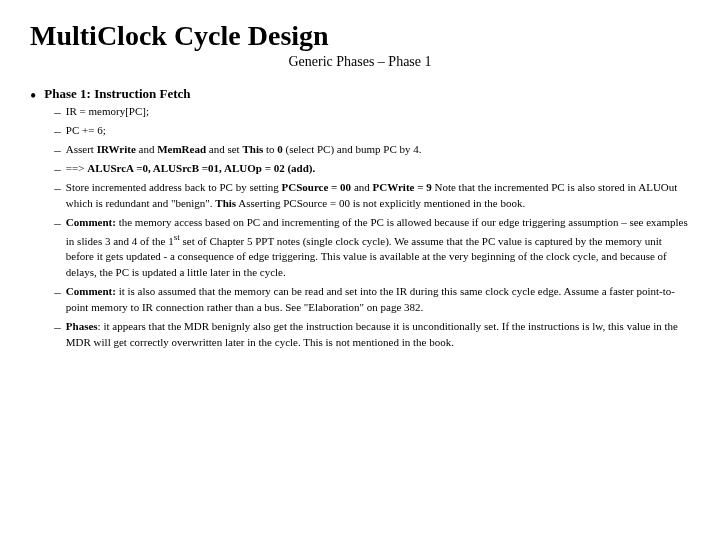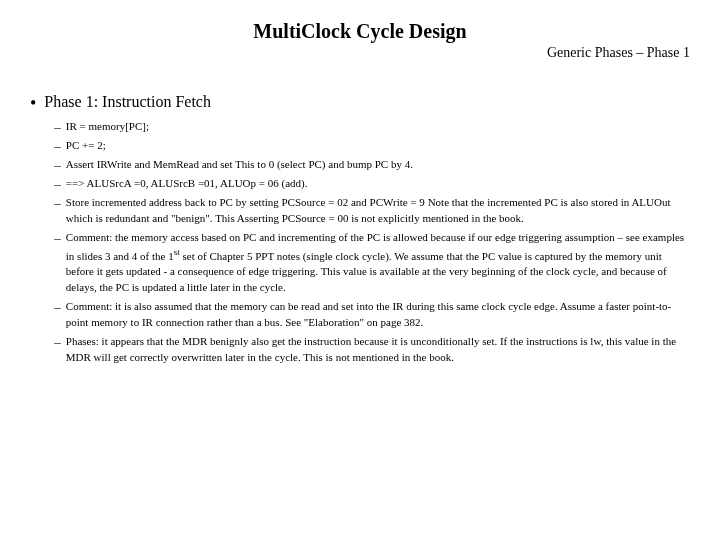--- a/index.html
+++ b/index.html
@@ -6,100 +6,100 @@
     body {
       background: #ffffff;
       font-family: 'Times New Roman', Times, serif;
       font-size: 13px;
       color: #000000;
       width: 720px;
       min-height: 540px;
       padding: 20px 30px 20px 30px;
     }
     .page-title {
-      text-align: center;
-      font-size: 20px;
+      text-align: left;
+      font-size: 28px;
       font-weight: bold;
       margin-bottom: 2px;
     }
     .page-subtitle {
-      text-align: right;
+      text-align: center;
       font-size: 14px;
-      margin-bottom: 32px;
+      margin-bottom: 16px;
     }
     .content {
       display: flex;
       flex-direction: row;
       align-items: flex-start;
     }
     .bullet {
       font-size: 18px;
       margin-right: 8px;
       margin-top: 0px;
       flex-shrink: 0;
     }
     .main-content {
       flex: 1;
     }
     .phase-heading {
-      font-weight: normal;
-      font-size: 16px;
-      margin-bottom: 8px;
+      font-weight: bold;
+      font-size: 13px;
+      margin-bottom: 2px;
     }
     .items {
       margin-left: 10px;
     }
     .item {
       display: flex;
       flex-direction: row;
       margin-bottom: 3px;
       align-items: flex-start;
     }
     .dash {
       flex-shrink: 0;
       margin-right: 5px;
       font-size: 13px;
     }
     .item-text {
       flex: 1;
       line-height: 1.45;
       font-size: 11px;
     }
-    b { font-weight: normal; text-align: center; }
+    b { font-weight: bold; text-align: center; }
   </style>
 </head>
 <body>
 
 <div class="page-title">MultiClock Cycle Design</div>
 <div class="page-subtitle">Generic Phases – Phase 1</div>
 
 <div class="content">
   <div class="bullet">•</div>
   <div class="main-content">
     <div class="phase-heading">Phase 1: Instruction Fetch</div>
     <div class="items" id="items-container">
     <div class="item">
           <span class="dash">–</span>
           <span class="item-text">IR = memory[PC];</span>
         </div>
         <div class="item">
           <span class="dash">–</span>
-          <span class="item-text">PC += 2;</span>
+          <span class="item-text">PC += 6;</span>
         </div>
         <div class="item">
           <span class="dash">–</span>
           <span class="item-text">Assert <b>IRWrite</b> and <b>MemRead</b> and set <b>This</b> to <b>0</b> (select PC) and bump PC by 4.</span>
         </div>
         <div class="item">
           <span class="dash">–</span>
-          <span class="item-text">==&gt; <b>ALUSrcA =0, ALUSrcB =01, ALUOp = 06 (add).</b></span>
+          <span class="item-text">==&gt; <b>ALUSrcA =0, ALUSrcB =01, ALUOp = 02 (add).</b></span>
         </div>
         <div class="item">
           <span class="dash">–</span>
-          <span class="item-text">Store incremented address back to PC by setting <b>PCSource = 02</b> and <b>PCWrite = 9</b>  Note that the incremented PC is also stored in ALUOut which is redundant and "benign".  <b>This</b> Asserting PCSource = 00 is not explicitly mentioned in the book.</span>
+          <span class="item-text">Store incremented address back to PC by setting <b>PCSource = 00</b> and <b>PCWrite = 9</b>  Note that the incremented PC is also stored in ALUOut which is redundant and "benign".  <b>This</b> Asserting PCSource = 00 is not explicitly mentioned in the book.</span>
         </div>
         <div class="item">
           <span class="dash">–</span>
           <span class="item-text"><b>Comment:</b> the memory access based on PC and incrementing of the PC is allowed because if our edge triggering assumption – see examples in slides 3 and 4 of the 1<sup>st</sup> set of Chapter 5 PPT notes (single clock cycle).  We assume that the PC value is captured by the memory unit before it gets updated - a consequence of edge triggering.  This value is available at the very beginning of the clock cycle, and because of delays, the PC is updated a little later in the cycle.</span>
         </div>
         <div class="item">
           <span class="dash">–</span>
           <span class="item-text"><b>Comment:</b> it is also assumed that the memory can be read and set into the IR during this same clock cycle edge.  Assume a faster point-to-point memory to IR connection rather than a bus.  See "Elaboration" on page 382.</span>
         </div>
         <div class="item">

